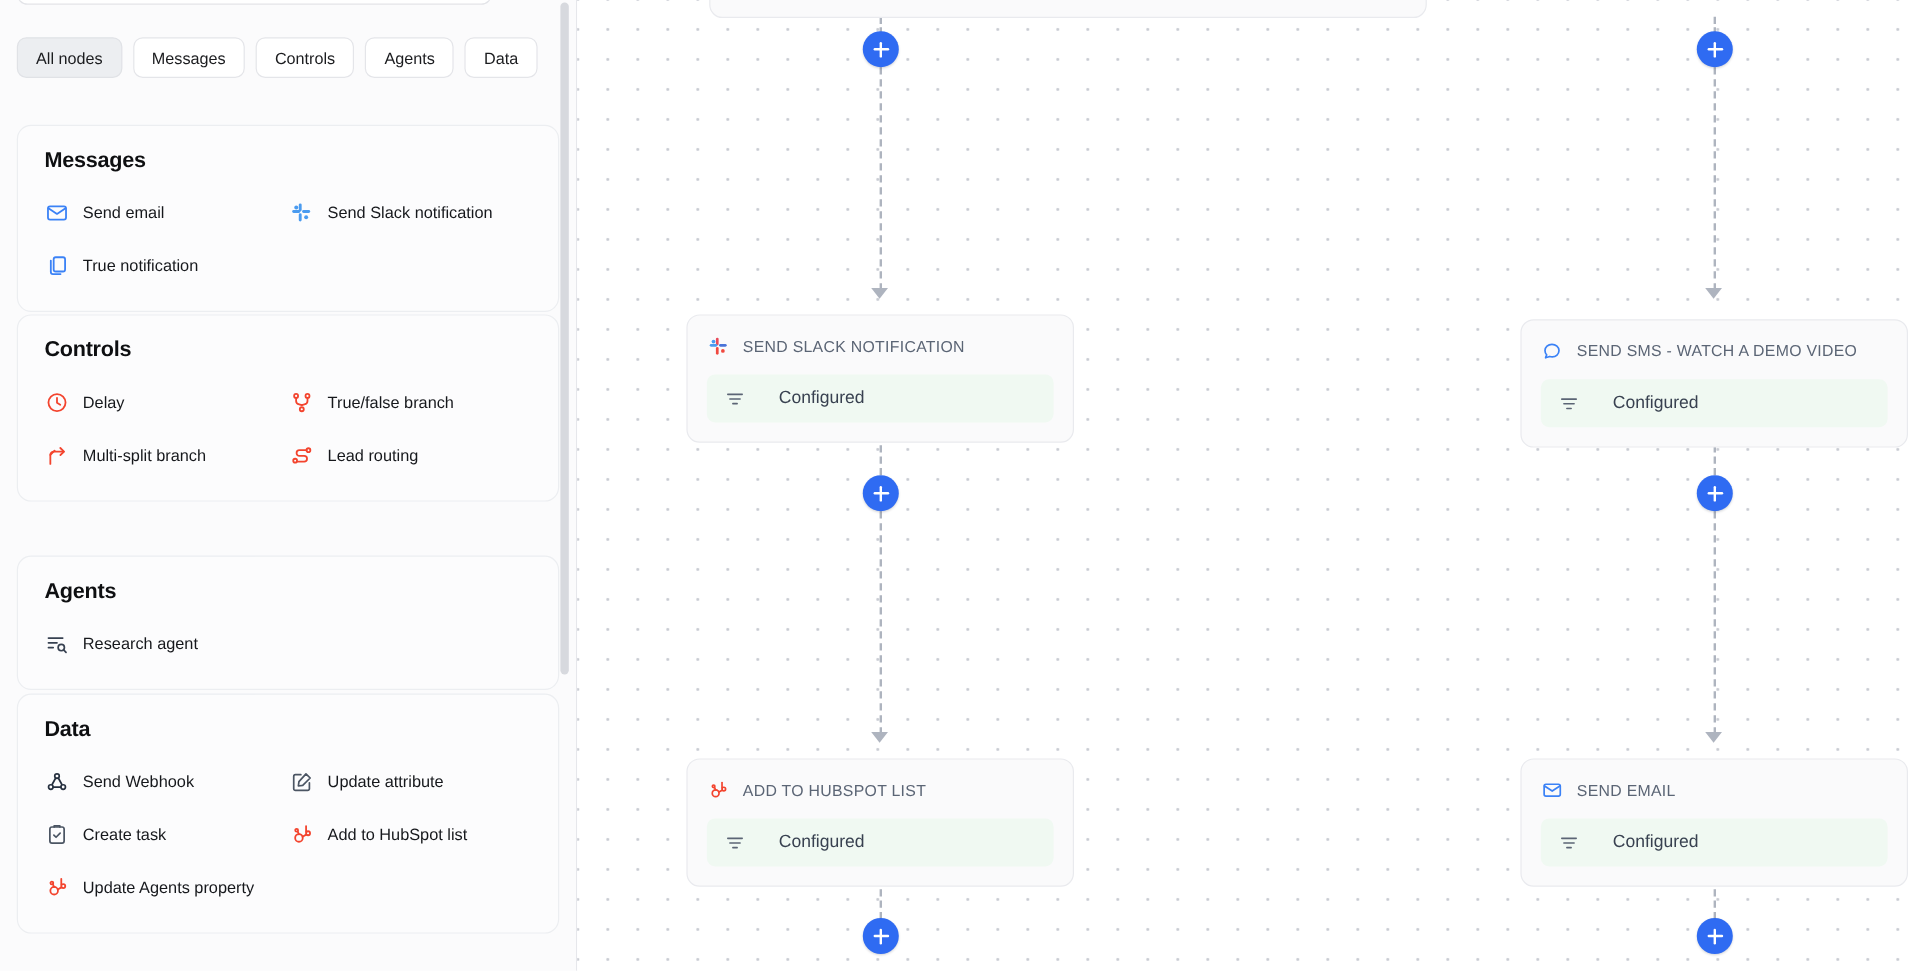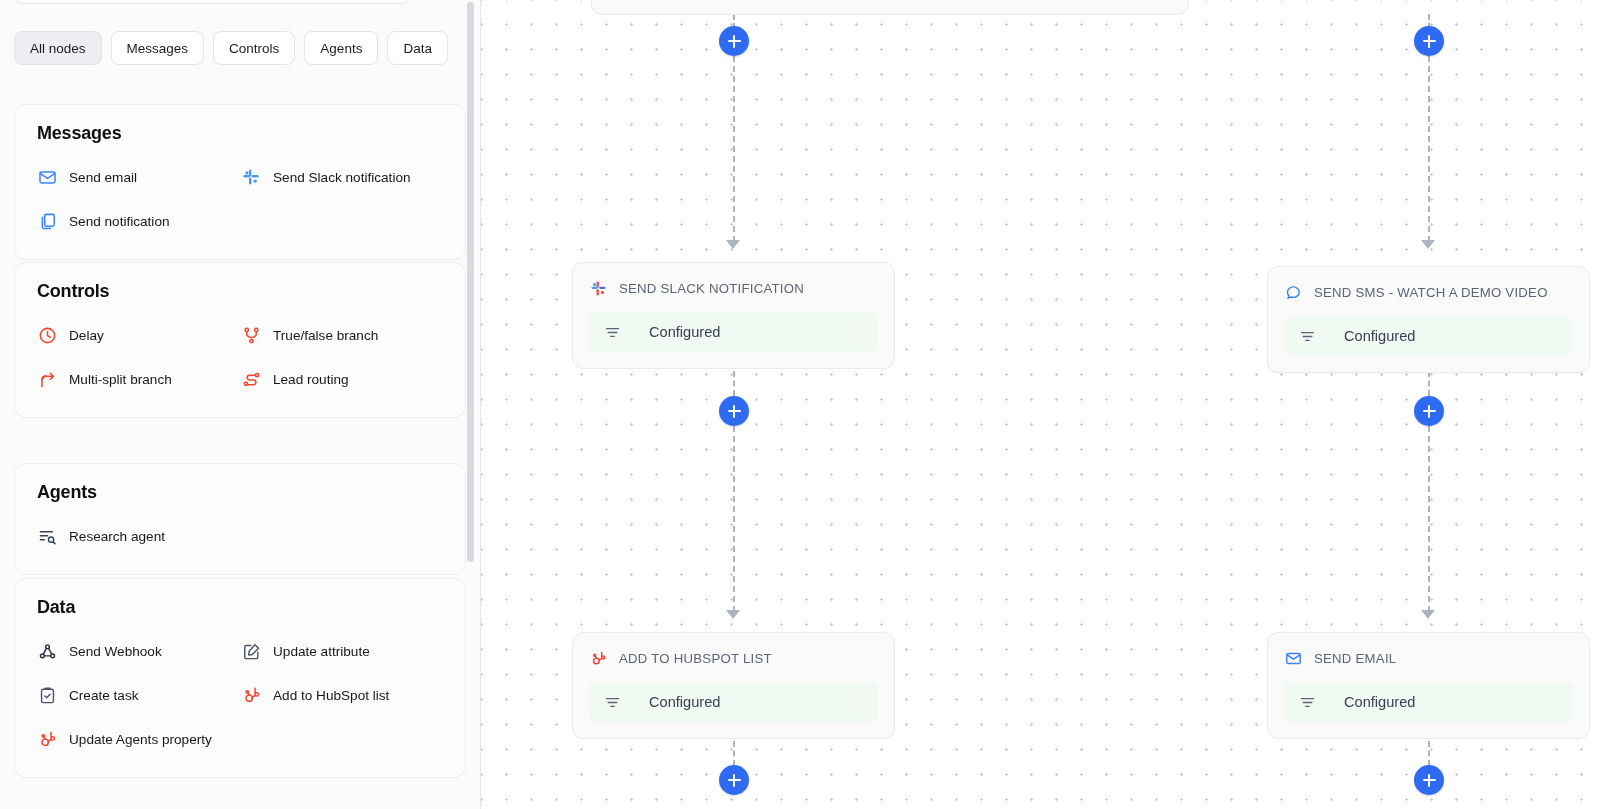--- a/index.html
+++ b/index.html
@@ -249,21 +249,21 @@
             </span>
             <span>Send Slack notification</span>
           </div>
           <div class="node-item">
             <span class="ico">
               <svg width="19" height="19" viewBox="0 0 24 24" fill="none" stroke="#3b82f6" stroke-width="1.9" stroke-linecap="round" stroke-linejoin="round">
                   <rect x="8.5" y="3" width="12" height="15" rx="2.2"></rect>
                   <path d="M5.5 6.5v12a2.2 2.2 0 0 0 2.2 2.2h8"></path>
                 </svg>
             </span>
-            <span>Send notification</span>
+            <span>True notification</span>
           </div>
         </div>
       </div>
 
       <div class="panel" style="top:262px;">
         <div class="panel-title">Controls</div>
         <div class="panel-grid">
           <div class="node-item">
             <span class="ico">
               <svg width="19" height="19" viewBox="0 0 24 24" fill="none" stroke="#f3442e" stroke-width="1.9" stroke-linecap="round" stroke-linejoin="round">

